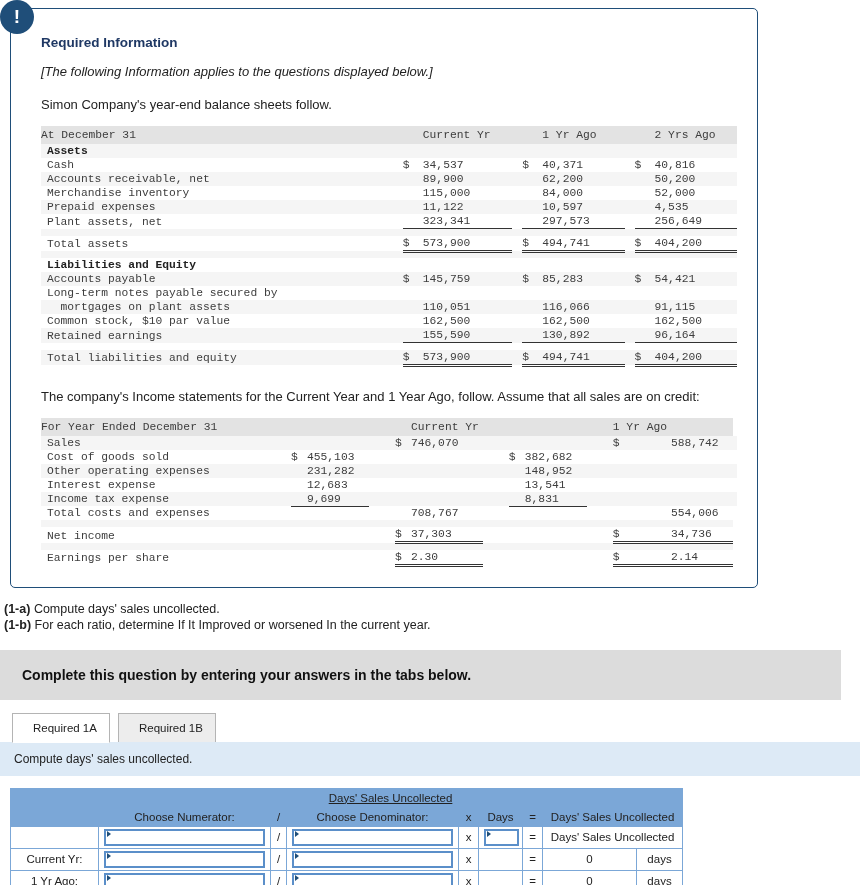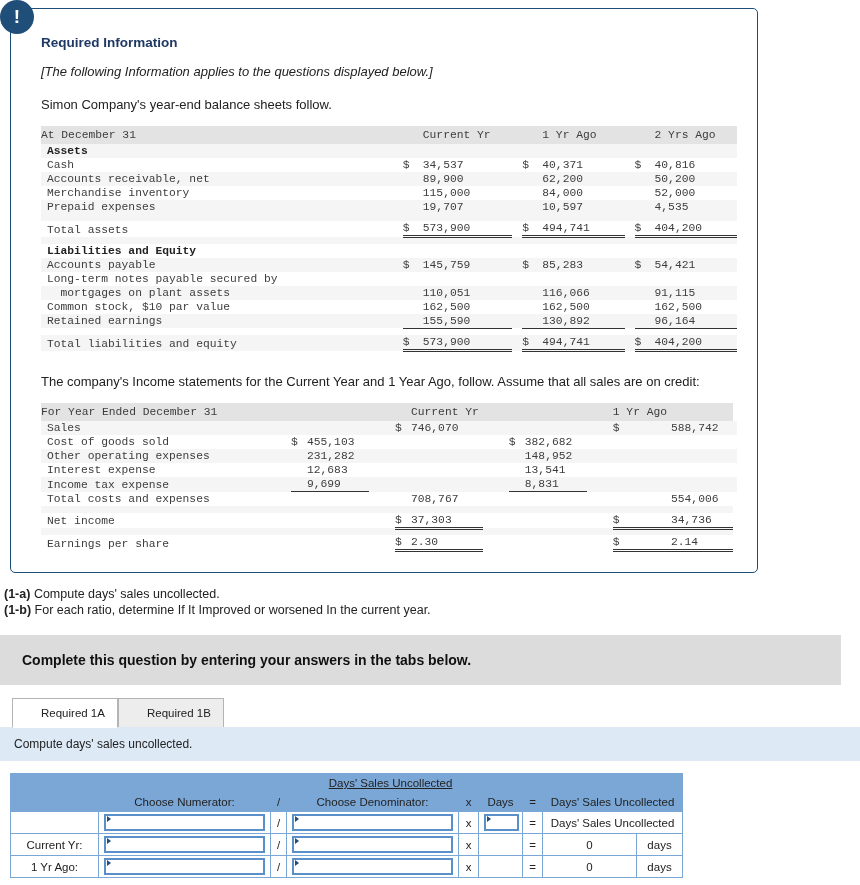--- a/index.html
+++ b/index.html
@@ -118,25 +118,25 @@
 
   
   #tabs {
     display: flex;
     align-items: flex-end;
     margin: 8px 0 0 12px;
     height: 30px;
   }
   .tab {
     border: 1px solid #b4b4b4;
-    padding: 7px 12px 7px 28px;
+    padding: 7px 12px 7px 20px;
     font-size: 11.5px;
     color: #222;
     background: #ededed;
-    margin-right: 0;
+    margin-right: 8px;
     border-bottom: none;
     line-height: 14px;
   }
   .tab.active { background: #ffffff; border-bottom: 1px solid #fff; position: relative; top: 1px; }
 
   
   #blue-bar {
     background: #ddeaf6;
     padding: 10px 0 10px 14px;
     font-size: 12px;
@@ -279,27 +279,38 @@
             <td></td>
             <td class="cur"></td>
             <td class="num">84,000</td>
             <td></td>
             <td class="cur"></td>
             <td class="num">52,000</td>
           </tr>
           <tr class="alt">
             <td class="lbl">Prepaid expenses</td>
             <td class="cur"></td>
-            <td class="num">19,707</td>
+            <td class="num">11,122</td>
             <td></td>
             <td class="cur"></td>
             <td class="num">10,597</td>
             <td></td>
             <td class="cur"></td>
             <td class="num">4,535</td>
+          </tr>
+          <tr class="plain">
+            <td class="lbl">Plant assets, net</td>
+            <td class="cur ul-1"></td>
+            <td class="num ul-1">323,341</td>
+            <td></td>
+            <td class="cur ul-1"></td>
+            <td class="num ul-1">297,573</td>
+            <td></td>
+            <td class="cur ul-1"></td>
+            <td class="num ul-1">256,649</td>
           </tr>
           <tr class="sp alt">
             <td></td>
             <td></td>
             <td></td>
             <td></td>
             <td></td>
             <td></td>
             <td></td>
             <td></td>

